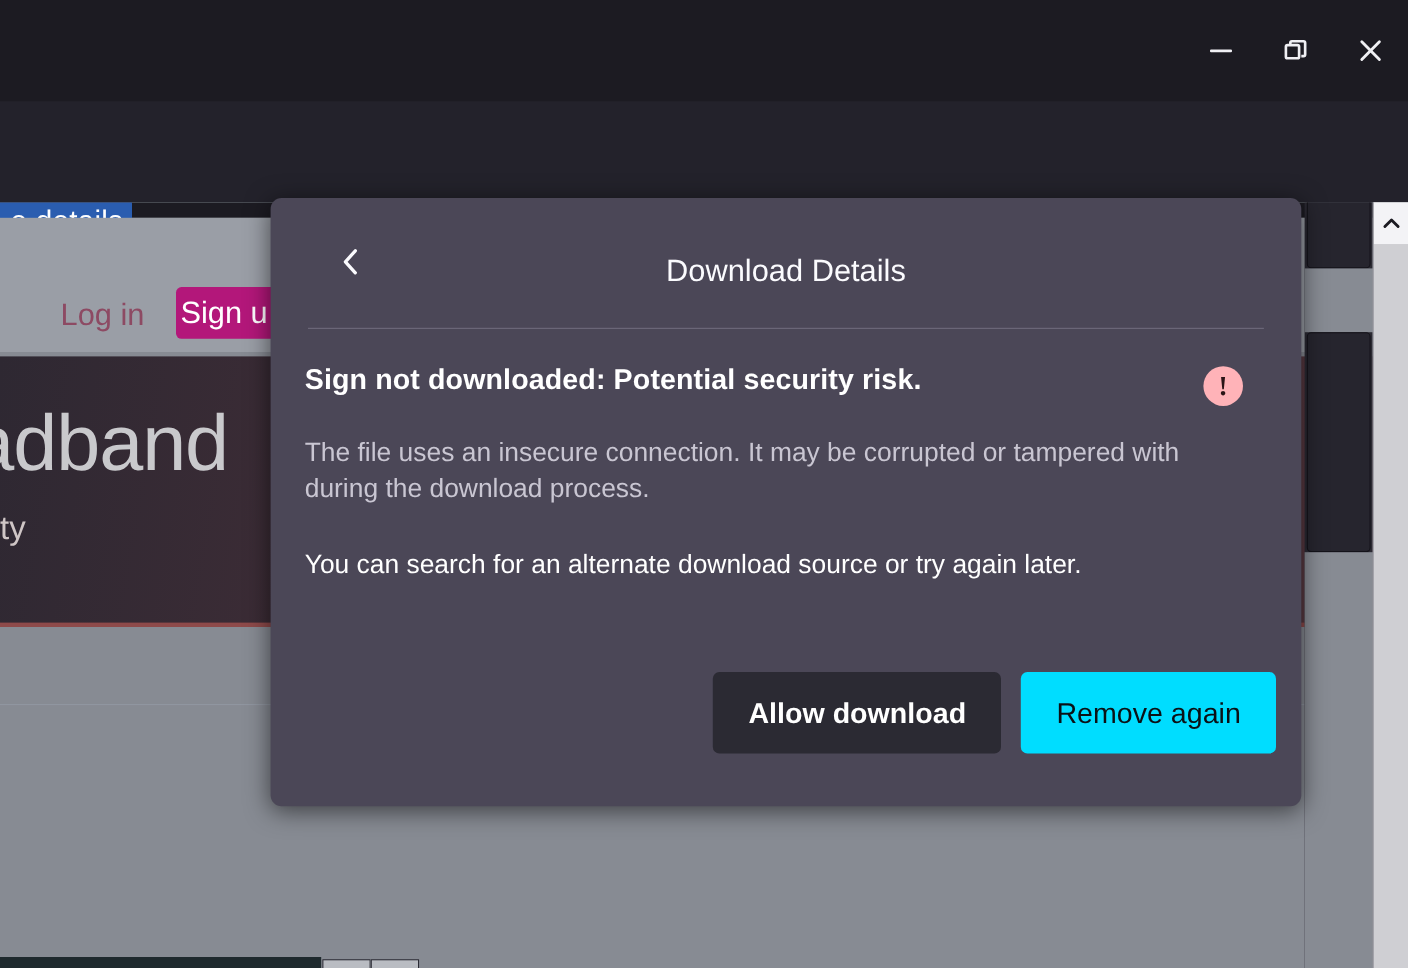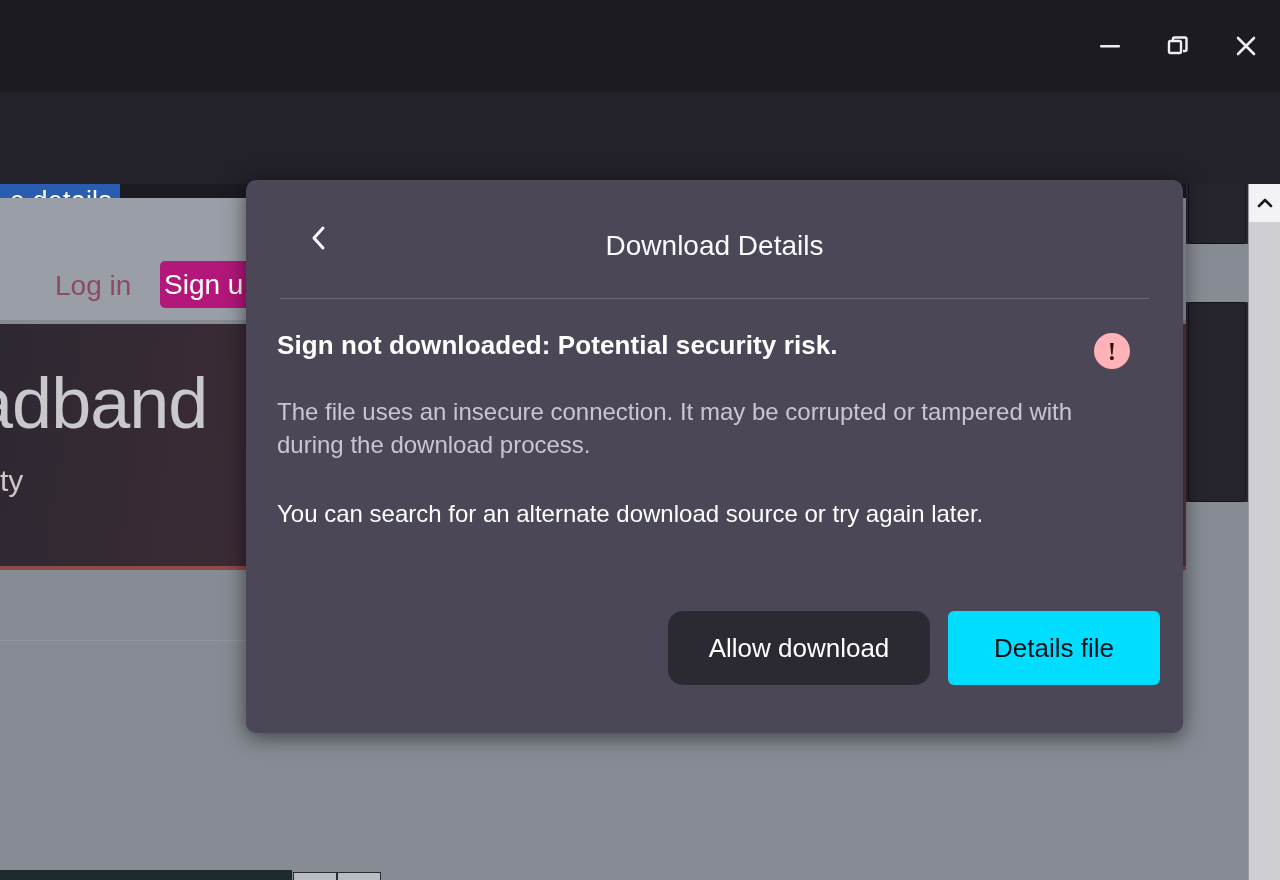--- a/index.html
+++ b/index.html
@@ -346,23 +346,22 @@
     border: none;
     border-radius: 6px;
     font-family: "Liberation Sans", sans-serif;
     font-size: 26px;
     cursor: default;
     padding: 0 32px;
   }
   .btn-secondary {
     background: #2b2a33;
     color: #ffffff;
-    font-weight: normal;
+    font-weight: bold;
     min-width: 262px;
-    border-radius: 15px;
   }
   .btn-primary {
     background: #00ddff;
     color: #0b1116;
     min-width: 212px;
   }
 </style>
 </head>
 <body>
 
@@ -496,17 +495,17 @@
       <div class="alert-row">
         <div class="alert-title">Sign not downloaded: Potential security risk.</div>
         <div class="alert-icon">!</div>
       </div>
       <div class="alert-desc">The file uses an insecure connection. It may be corrupted or tampered with during the download process.</div>
       <div class="alert-hint">You can search for an alternate download source or try again later.</div>
     </div>
 
     <div class="panel-actions">
       <button class="btn btn-secondary">Allow download</button>
-      <button class="btn btn-primary">Details file</button>
+      <button class="btn btn-primary">Remove again</button>
     </div>
   </div>
 
 </div>
 
 </body></html>

